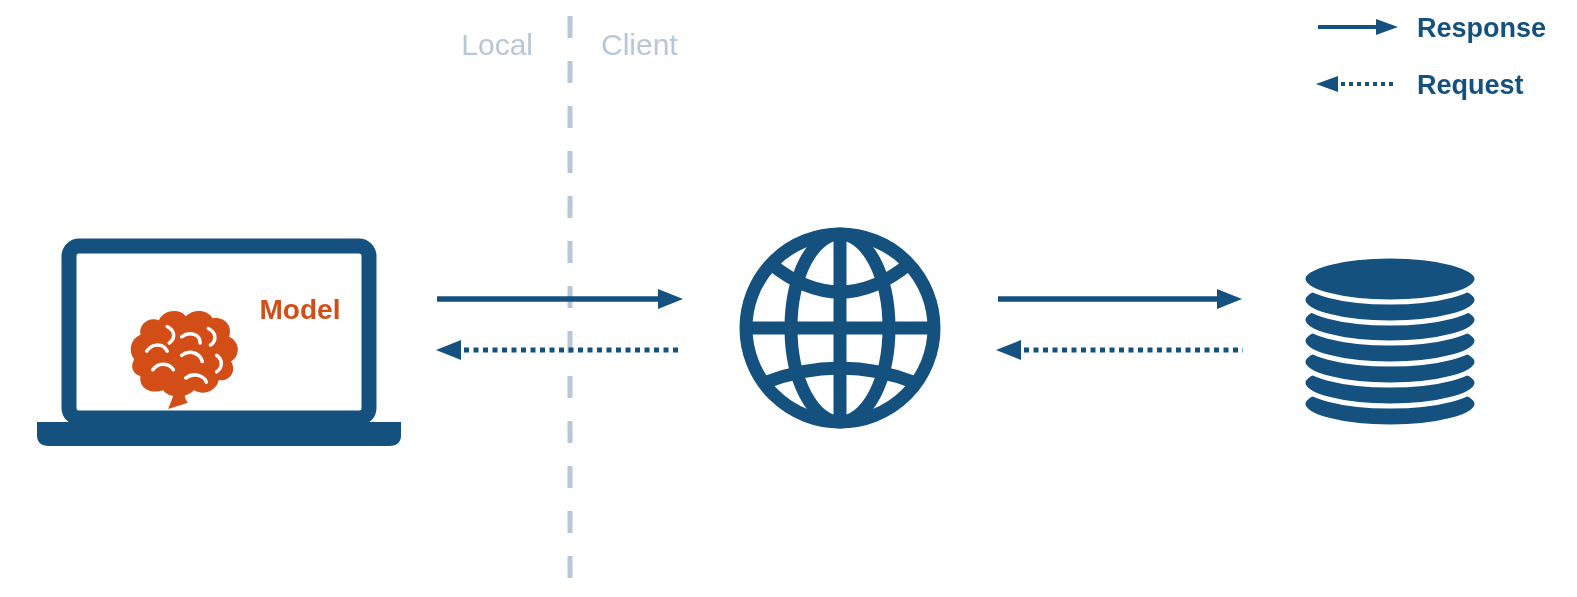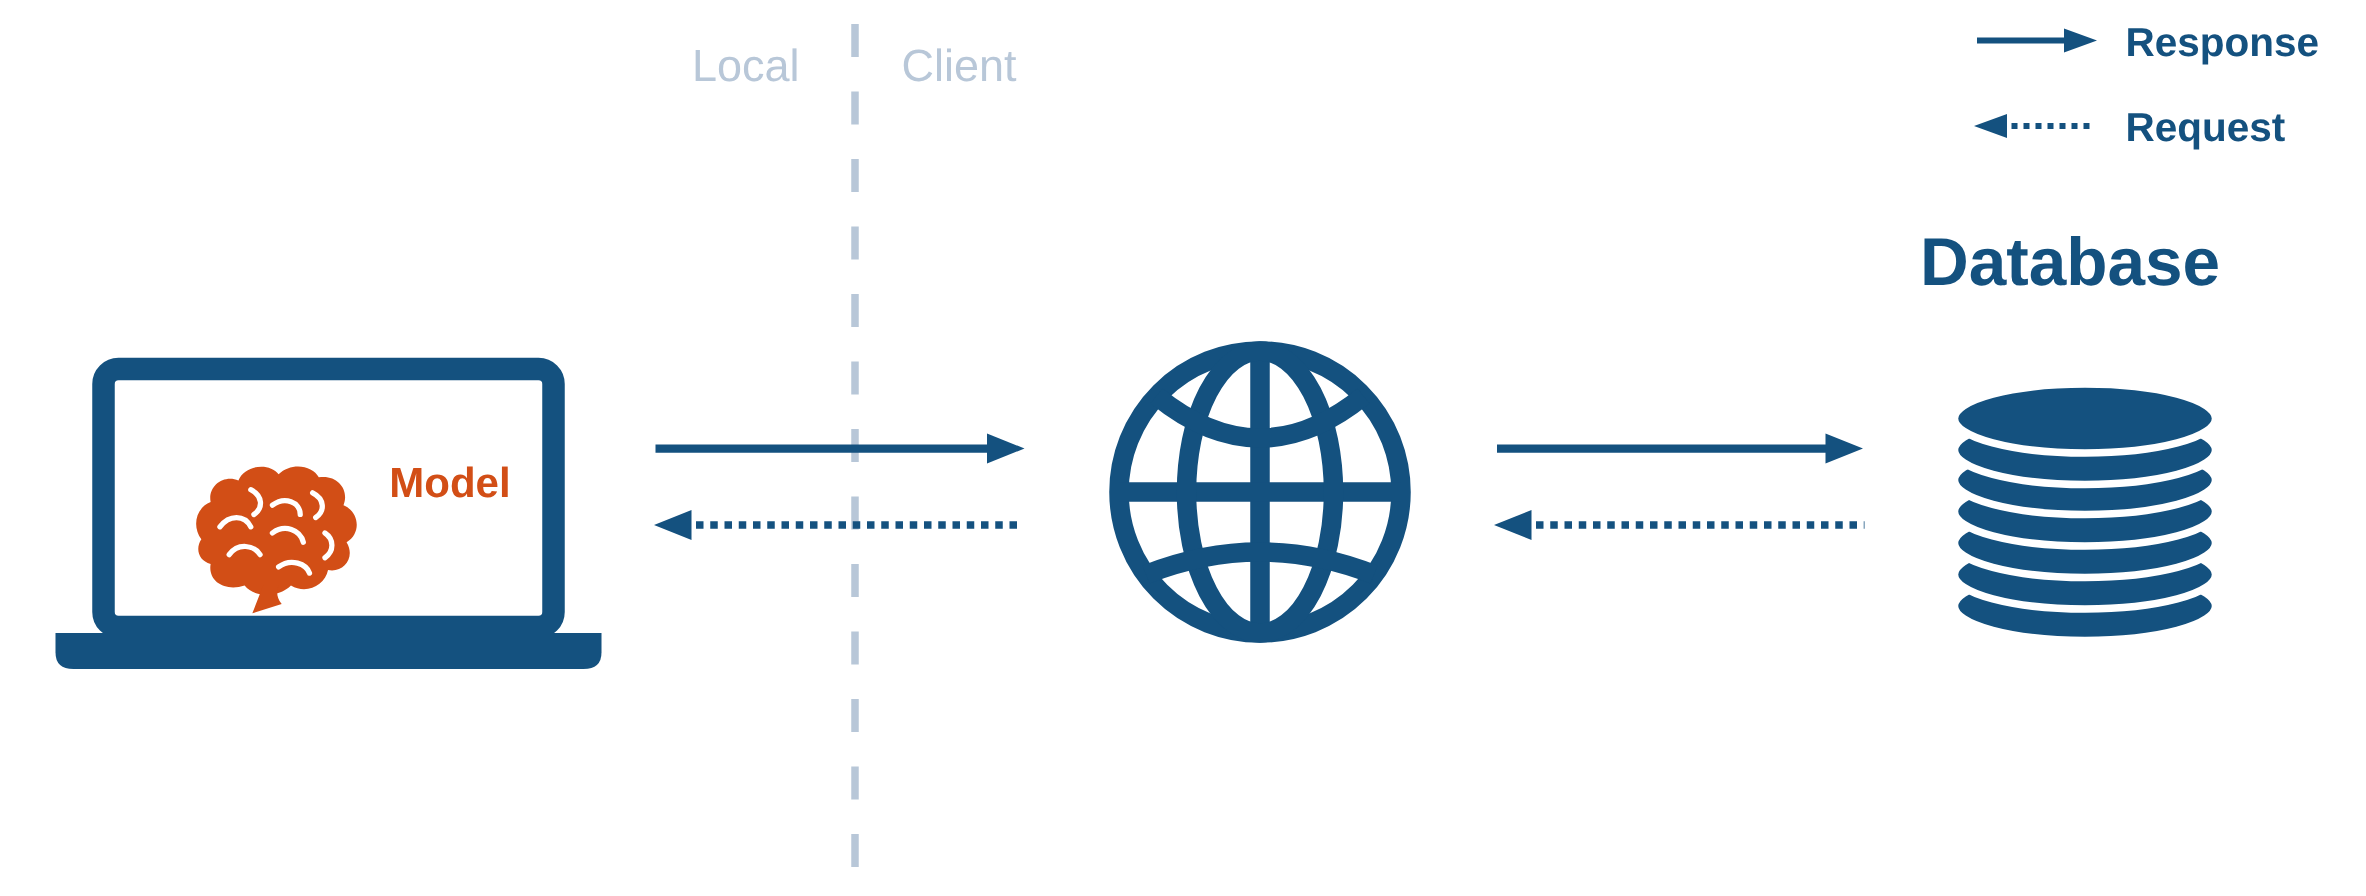--- a/index.html
+++ b/index.html
@@ -21,21 +21,21 @@
     color:var(--primary-blue);
   }
   .node-title{
     font-size:45px;font-weight:600;
     color:var(--primary-blue);
     width:320px;text-align:center;
   }
   .model-label{
     font-size:28px;font-weight:600;
     color:var(--accent-orange);
-    width:140px;text-align:center;margin-top:12px;
+    width:140px;text-align:center;
   }
 </style>
 </head>
 <body>
 
 <div class="canvas">
 
   <svg class="layer" width="1577" height="597" viewBox="0 0 1577 597">
 
     <line x1="570" y1="16" x2="570" y2="592" stroke="var(--muted-blue-gray)" stroke-width="5" stroke-dasharray="22 23"></line>
@@ -120,17 +120,16 @@
       <ellipse cx="1390" cy="279" rx="87" ry="23"></ellipse>
     </g>
   </svg>
 
   <div class="label zone-label" style="left:453px;top:30px;width:80px;text-align:right;">Local</div>
   <div class="label zone-label" style="left:601px;top:30px;">Client</div>
 
   <div class="label legend-label" style="left:1417px;top:15px;">Response</div>
   <div class="label legend-label" style="left:1417px;top:72px;">Request</div>
 
-  <div class="label node-title" style="left:1220px;top:152px;">Database</div>
 
   <div class="label model-label" style="left:230px;top:296px;">Model</div>
 
 </div>
 
 </body></html>

